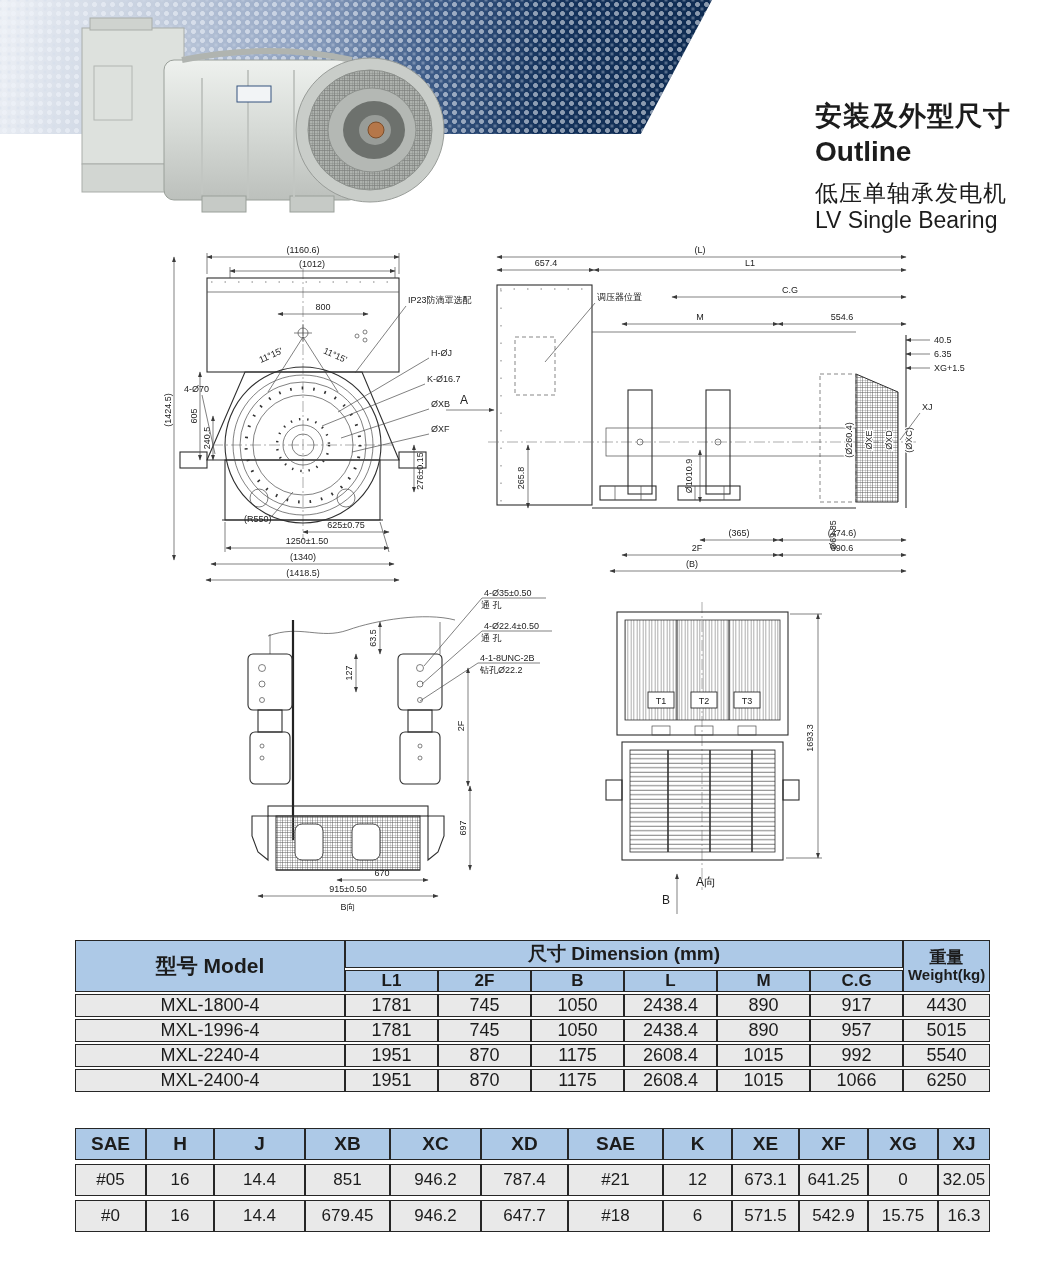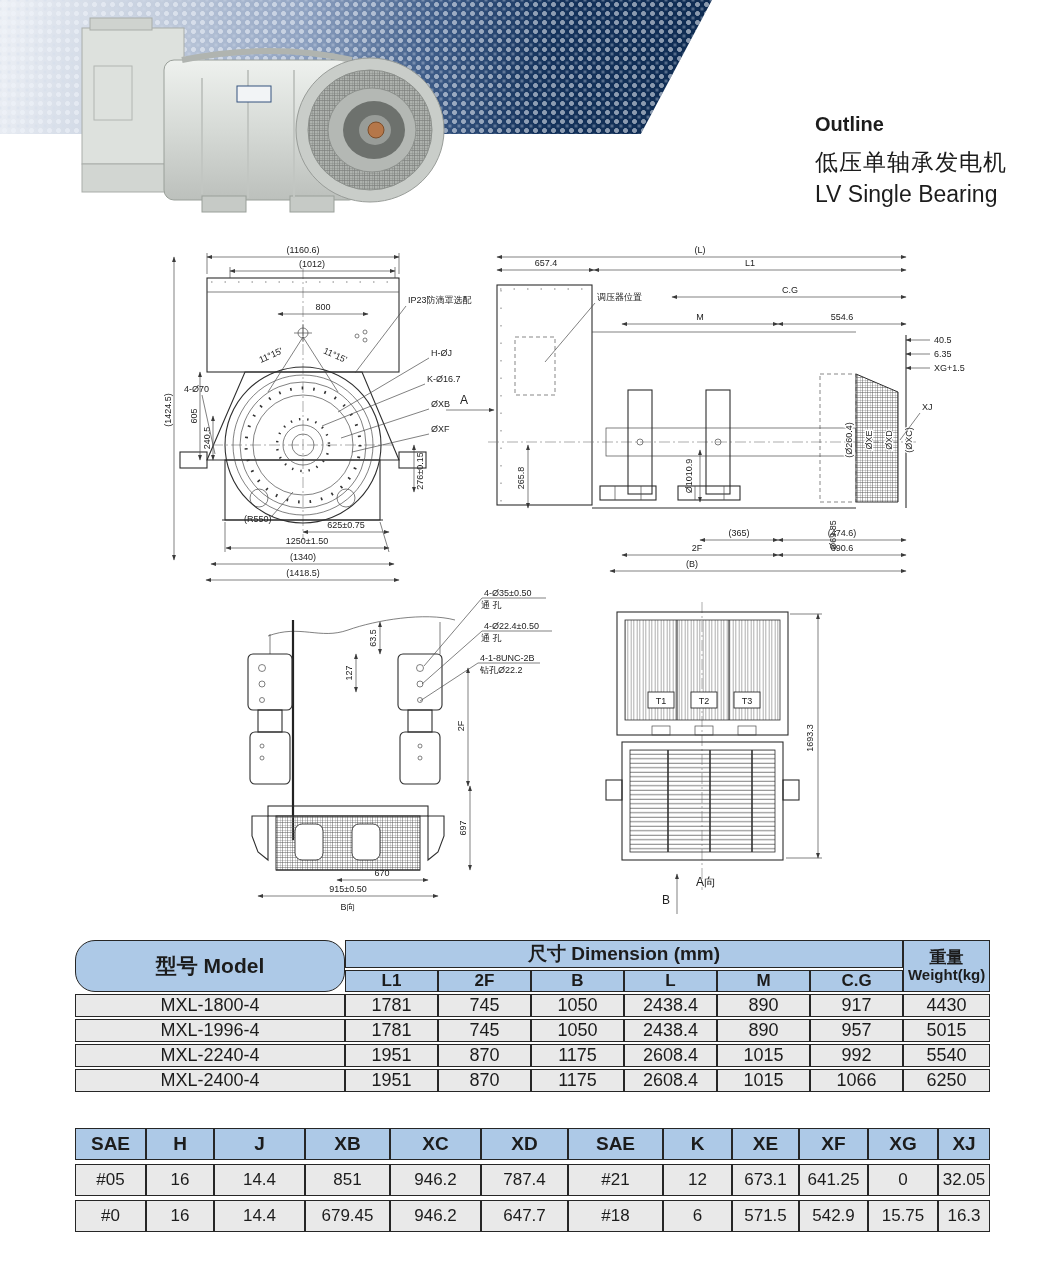--- a/index.html
+++ b/index.html
@@ -14,23 +14,23 @@
     background-image:
       radial-gradient(circle,rgba(240,244,250,0.55) 0 2.1px,rgba(240,244,250,0) 2.8px),
       radial-gradient(circle,rgba(210,220,235,0.35) 0 1.4px,rgba(210,220,235,0) 2px),
       linear-gradient(99deg,#eef1f6 0%,#c3cddd 22%,#8fa2c1 42%,#3d5b87 60%,#15335c 76%,#0e2b51 100%);
     background-size:9px 9px,9px 9px,100% 100%;
     background-position:0 0,4.5px 4.5px,0 0;
   }
   
   .title-block{position:absolute;left:815px;top:102px;line-height:1.08;white-space:nowrap;}
   .title-cn{font-size:27px;font-weight:bold;letter-spacing:1px;}
-  .title-en{font-size:20px;font-weight:bold;margin-top:12px;}
+  .title-en{font-size:28px;font-weight:bold;margin-top:6px;}
   .subtitle-cn{font-size:23px;margin-top:14px;letter-spacing:1px;}
-  .subtitle-en{font-size:23px;margin-top:8px;}
+  .subtitle-en{font-size:23px;margin-top:2px;}
   
   .photo{position:absolute;left:52px;top:8px;}
   
   .drawings{position:absolute;left:0;top:240px;}
   .drawings text{fill:#222;font-family:"Liberation Sans",sans-serif;font-size:9px;}
   .drawings .obj{stroke:#2e2e2e;stroke-width:1.1;fill:none;}
   .drawings .thin{stroke:#4a4a4a;stroke-width:0.7;fill:none;}
   .drawings .dim{stroke:#4a4a4a;stroke-width:0.7;fill:none;}
   .drawings .cl{stroke:#777;stroke-width:0.6;fill:none;stroke-dasharray:11 3 2 3;}
   .drawings .dash{stroke:#555;stroke-width:0.7;fill:none;stroke-dasharray:4 3;}
@@ -88,20 +88,21 @@
     <ellipse cx="318" cy="122" rx="74" ry="72" fill="#c9cdc9" stroke="#989c98"></ellipse>
     <ellipse cx="318" cy="122" rx="62" ry="60" fill="url(#pmesh)" stroke="#8d918d"></ellipse>
     <ellipse cx="320" cy="122" rx="44" ry="42" fill="#b4b8b4" stroke="#8d918d"></ellipse>
     <ellipse cx="322" cy="122" rx="31" ry="29" fill="#6d716d"></ellipse>
     <ellipse cx="323" cy="122" rx="16" ry="15" fill="#989c98"></ellipse>
     <circle cx="324" cy="122" r="8" fill="#b5774a" stroke="#7d4e2a"></circle>
   </g>
 </svg>
 
 <div class="title-block">
+  <div class="title-cn">安装及外型尺寸</div>
   <div class="title-en">Outline</div>
   <div class="subtitle-cn">低压单轴承发电机</div>
   <div class="subtitle-en">LV Single Bearing</div>
 </div>
 
 <svg class="drawings" width="1055" height="695" viewBox="0 0 1055 695">
   <defs>
     <marker id="ar" viewBox="0 0 10 10" refX="9" refY="5" markerWidth="8" markerHeight="8" orient="auto-start-reverse">
       <path d="M0 1.5L10 5L0 8.5z" fill="#3a3a3a"></path>
     </marker>
@@ -368,21 +369,21 @@
       <col style="width:93px">
       <col style="width:93px">
       <col style="width:93px">
     <col style="width:93px">
       <col style="width:93px">
       <col style="width:93px">
       <col style="width:87px">
   </colgroup>
   <thead>
     <tr>
-      <th rowspan="2" style="font-size:21px;border-radius:20px;">型号  Model</th>
+      <th rowspan="2" style="font-size:21px;">型号  Model</th>
       <th colspan="6">尺寸 Dimension (mm)</th>
       <th rowspan="2" class="weight-hd">
         <div class="w-cn">重量</div>
         <div class="w-en">Weight(kg)</div>
       </th>
     </tr>
     <tr>
         <th>L1</th>
         <th>2F</th>
         <th>B</th>

